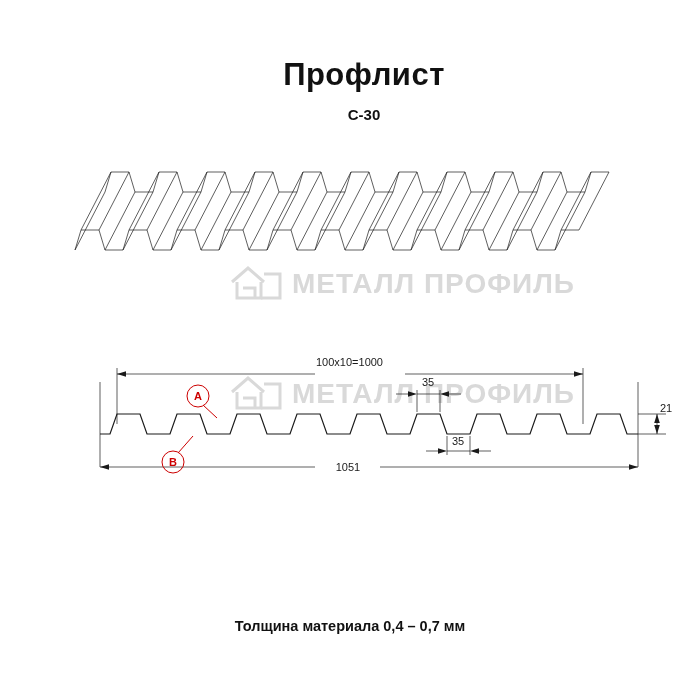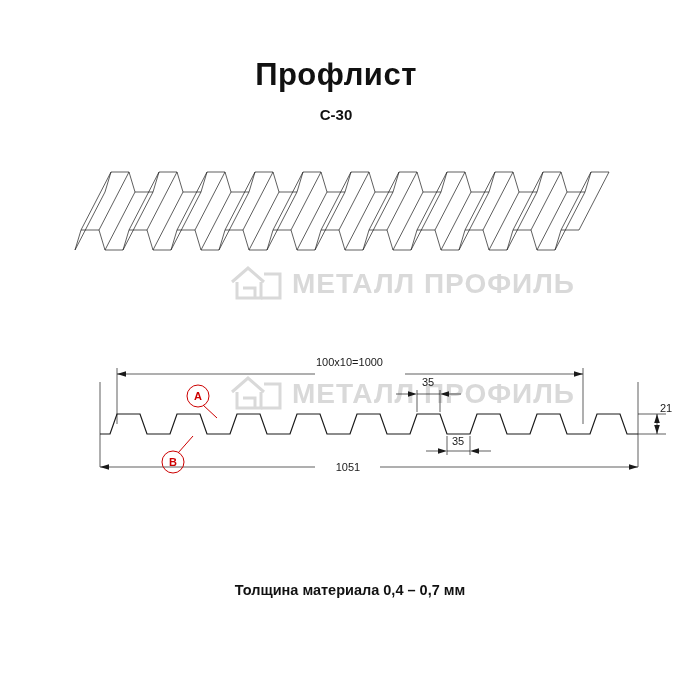--- a/index.html
+++ b/index.html
@@ -22,20 +22,21 @@
     height: 700px;
   }
 
   
   .title-block {
     position: absolute;
     top: 58px;
     left: 0;
     width: 672px;
     text-align: center;
+    padding-left: 28px;
   }
   .main-title {
     font-size: 31px;
     font-weight: bold;
     letter-spacing: 0.5px;
     color: #111111;
     line-height: 1.1;
   }
   .sub-title {
     margin-top: 14px;
@@ -84,21 +85,21 @@
     position: absolute;
     top: 352px;
     left: 60px;
     width: 590px;
     height: 150px;
   }
 
   
   .footer-note {
     position: absolute;
-    top: 582px;
+    top: 618px;
     left: 0;
     width: 700px;
     text-align: center;
     font-size: 14.5px;
     font-weight: bold;
     color: #111111;
   }
 
   svg { display: block; overflow: visible; }
   .ln { stroke: #1a1a1a; fill: none; }

